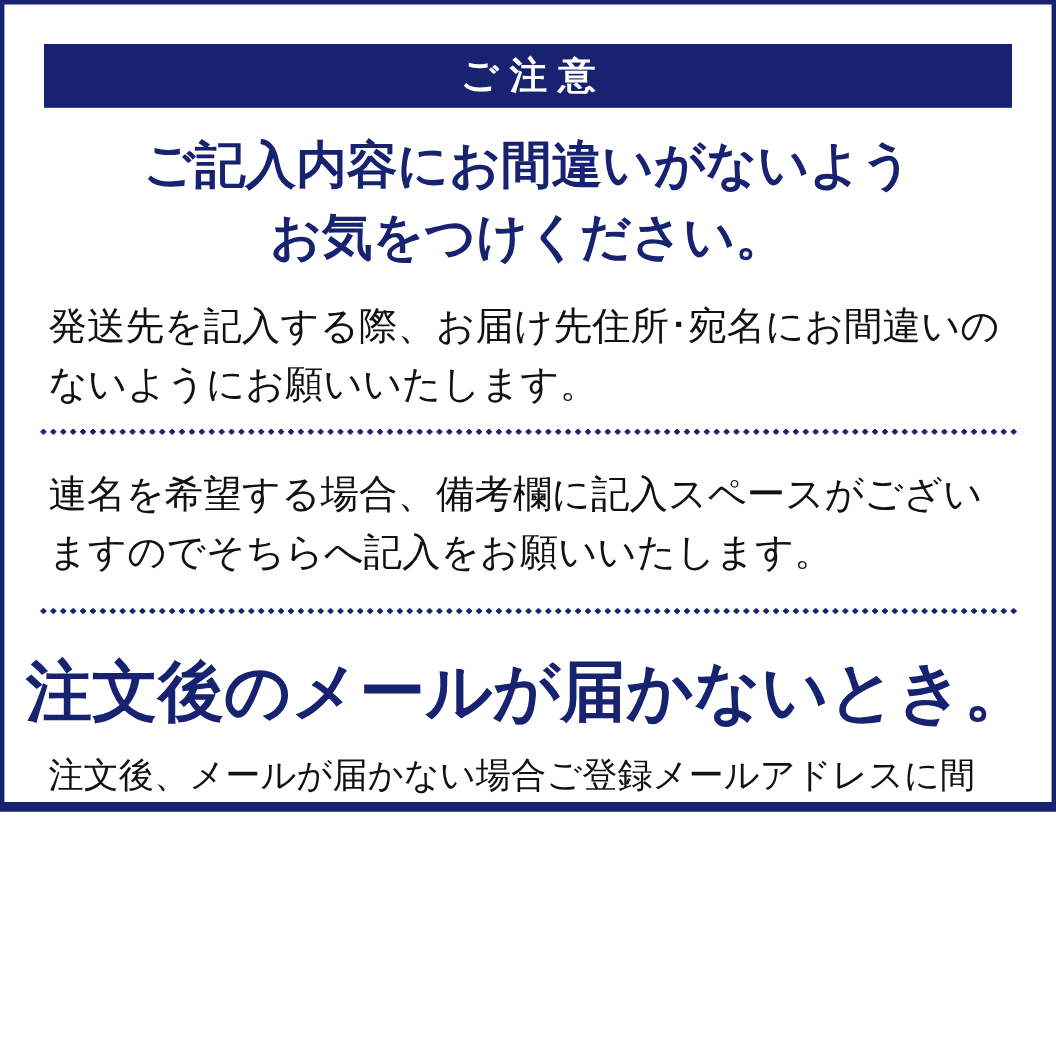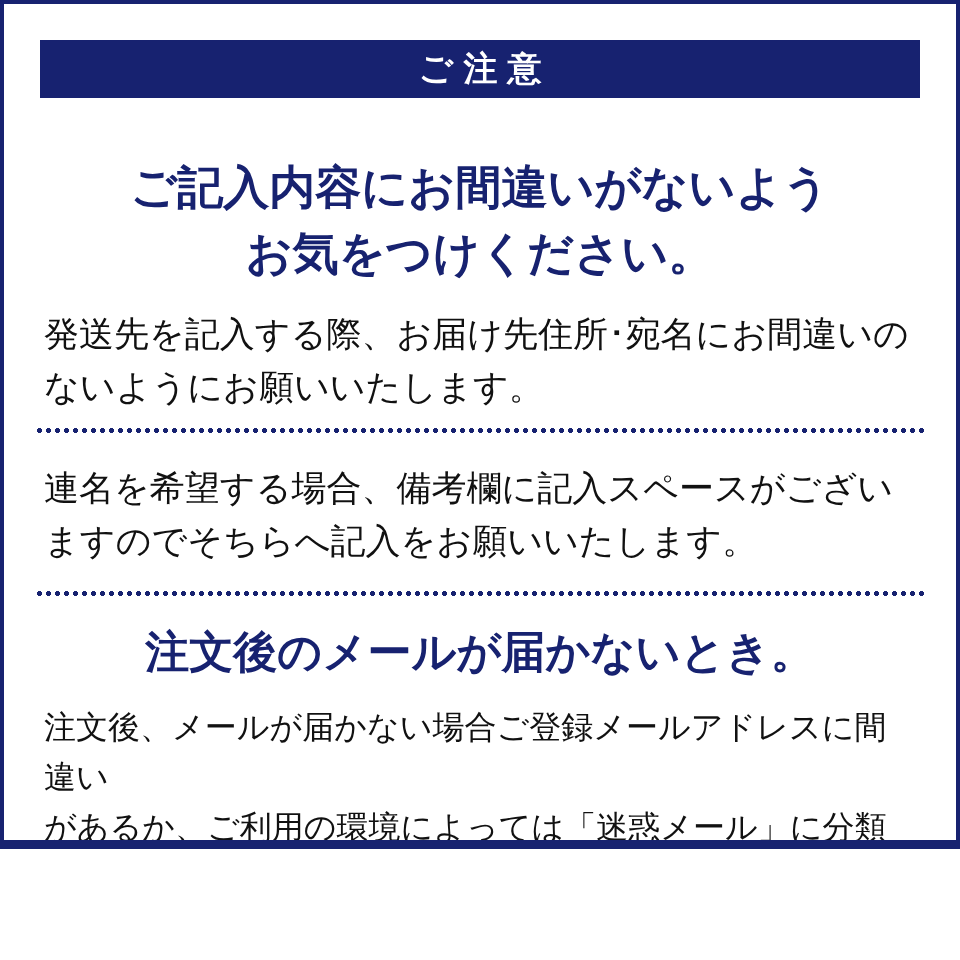--- a/index.html
+++ b/index.html
@@ -9,21 +9,21 @@
   }
   * { margin: 0; padding: 0; box-sizing: border-box; }
   html, body { background: #ffffff; }
   body {
     font-family: "Liberation Sans", "DejaVu Sans", sans-serif;
     width: 960px;
     height: 960px;
   }
   .frame {
     width: 960px;
-    height: 849px;
+    height: 738px;
     background: var(--paper);
     border: 4px solid var(--navy);
     border-bottom-width: 9px;
     overflow: hidden;
   }
   .notice-bar {
     width: 880px;
     height: 58px;
     margin: 36px auto 0 auto;
     background: var(--navy);
@@ -36,32 +36,32 @@
     align-items: center;
     justify-content: center;
   }
   .section-heading {
     color: var(--navy);
     font-weight: bold;
     text-align: center;
     white-space: pre-line;
   }
   .heading-1 {
-    margin-top: 56px;
+    margin-top: 18px;
     font-size: 46px;
     line-height: 66px;
   }
   .heading-2 {
     margin-top: 46px;
     font-size: 44px;
     line-height: 48px;
   }
   .heading-3 {
-    margin-top: 32px;
-    font-size: 44px;
+    margin-top: 47px;
+    font-size: 60px;
     line-height: 48px;
   }
   .section-body {
     color: var(--ink);
     text-align: left;
     white-space: pre-line;
     padding: 0 40px;
   }
   .body-1 {
     margin-top: 22px;

